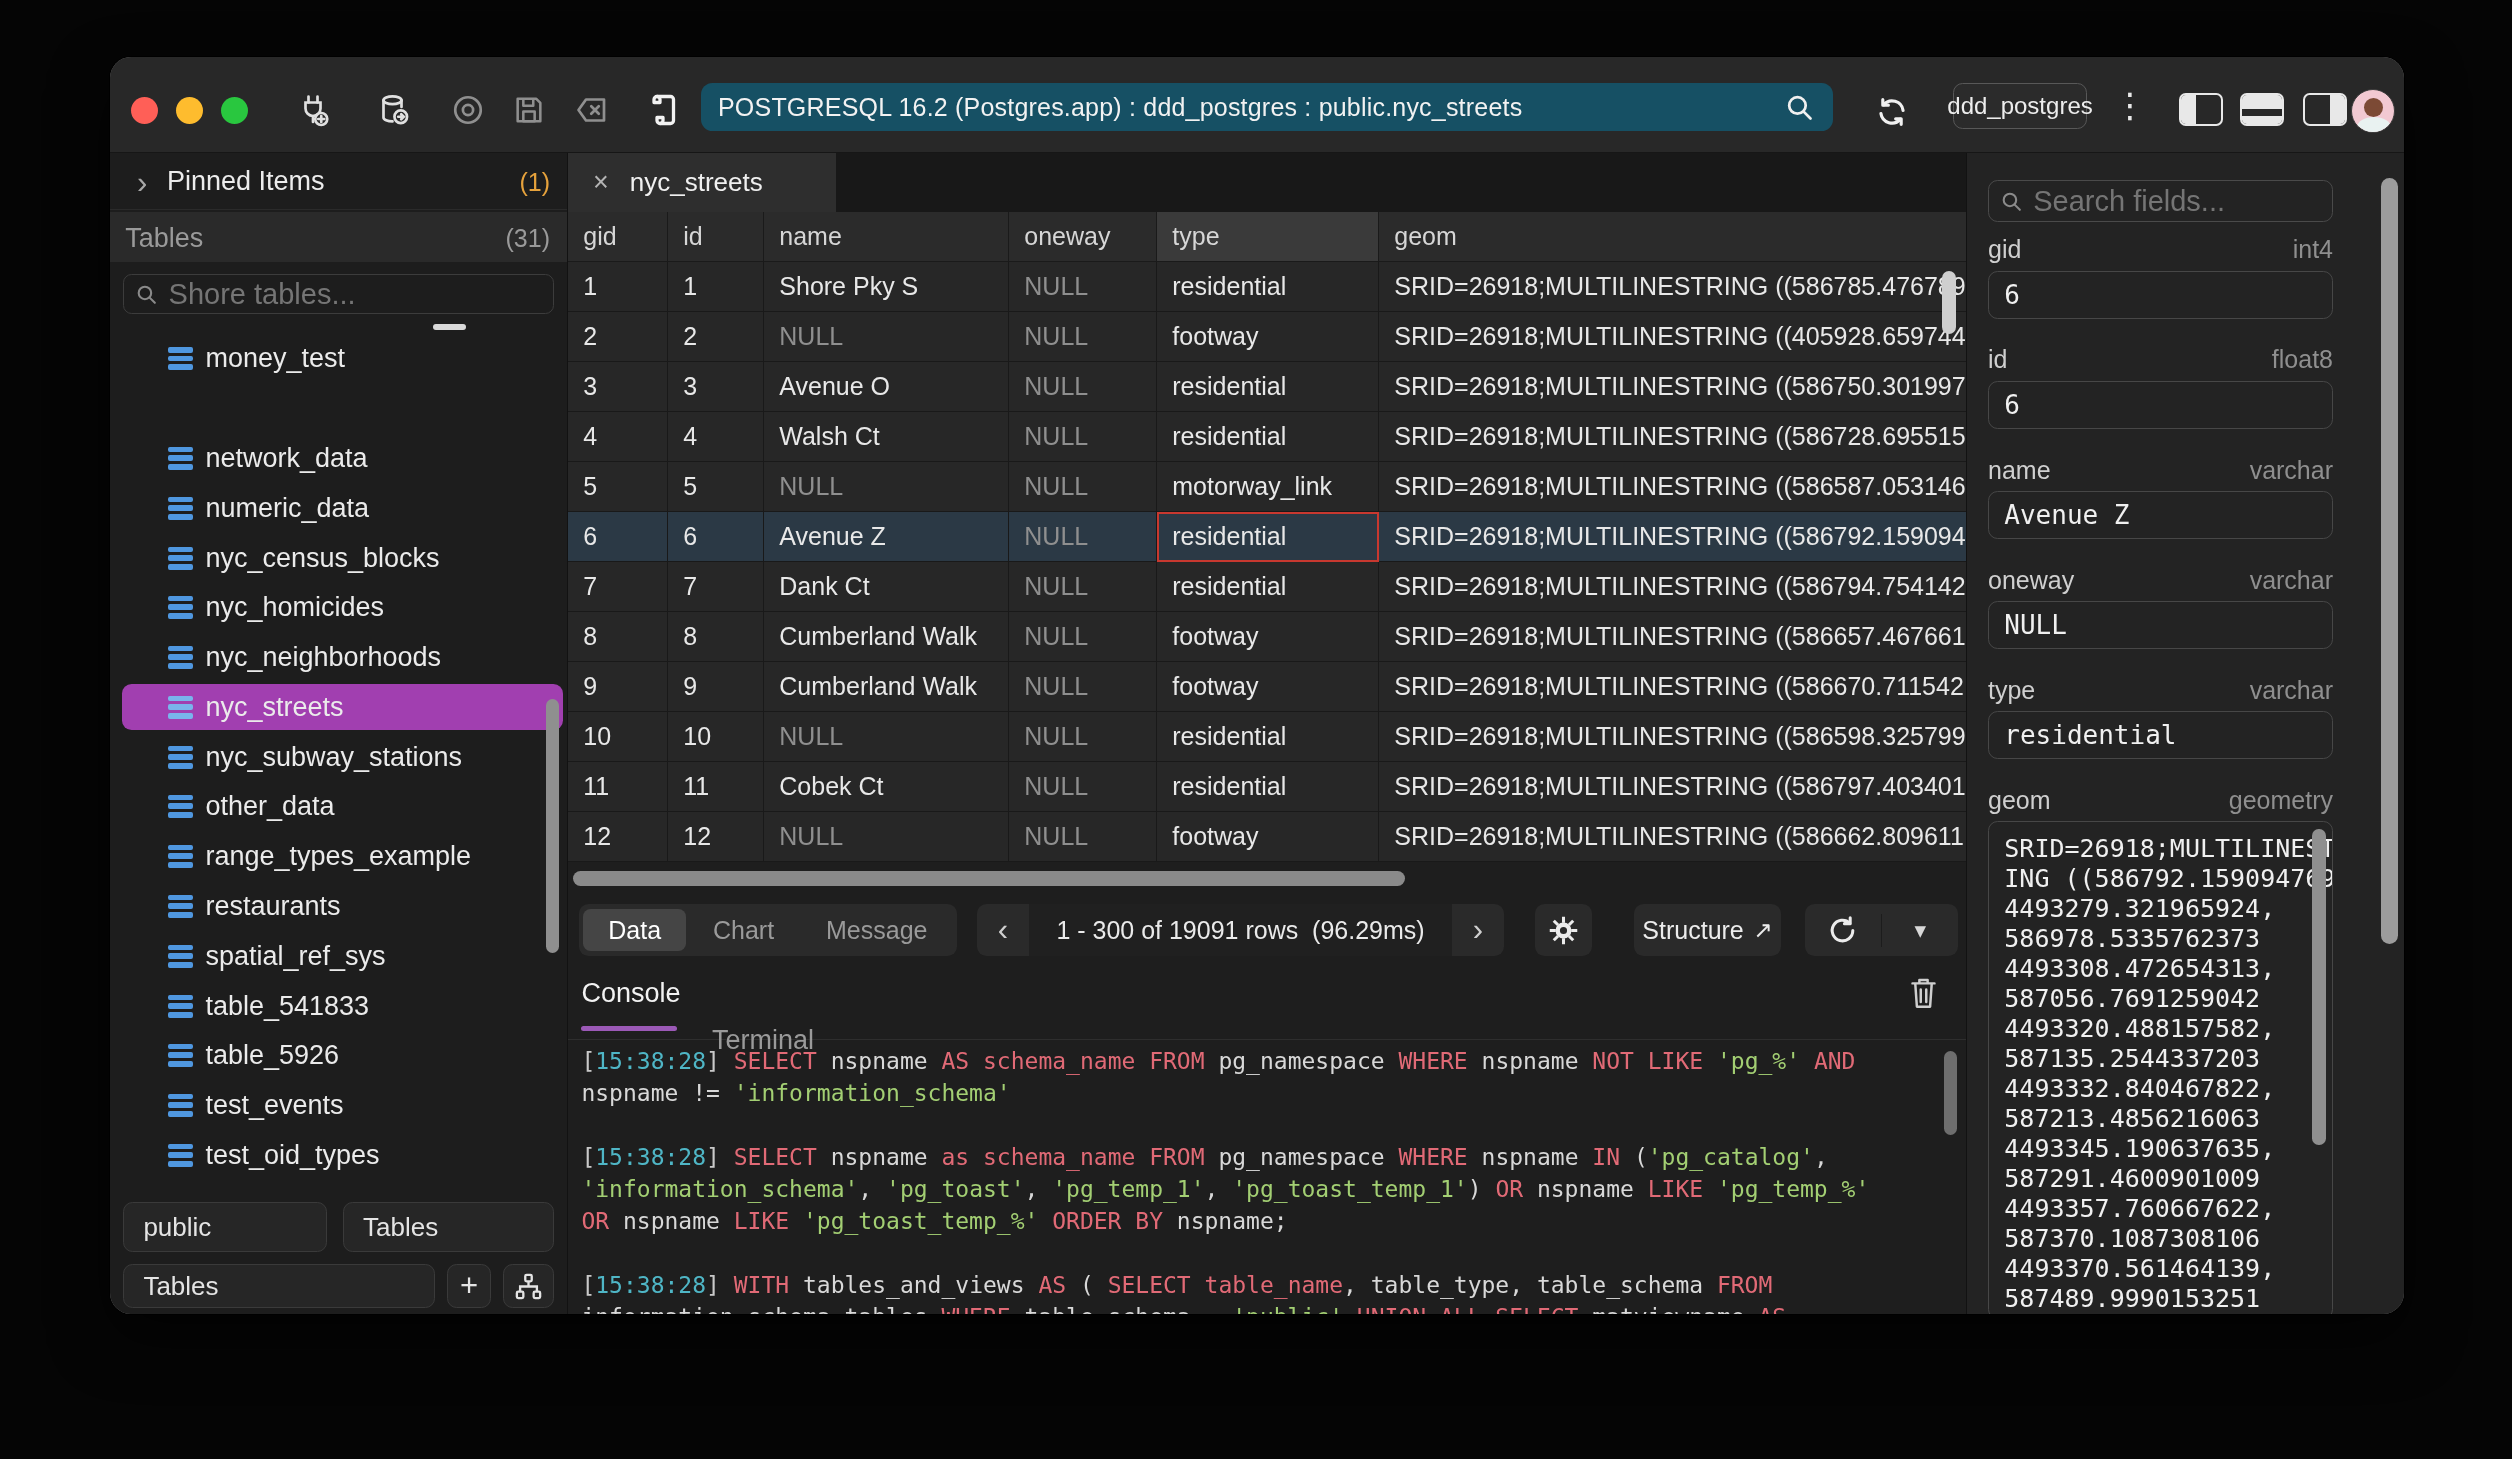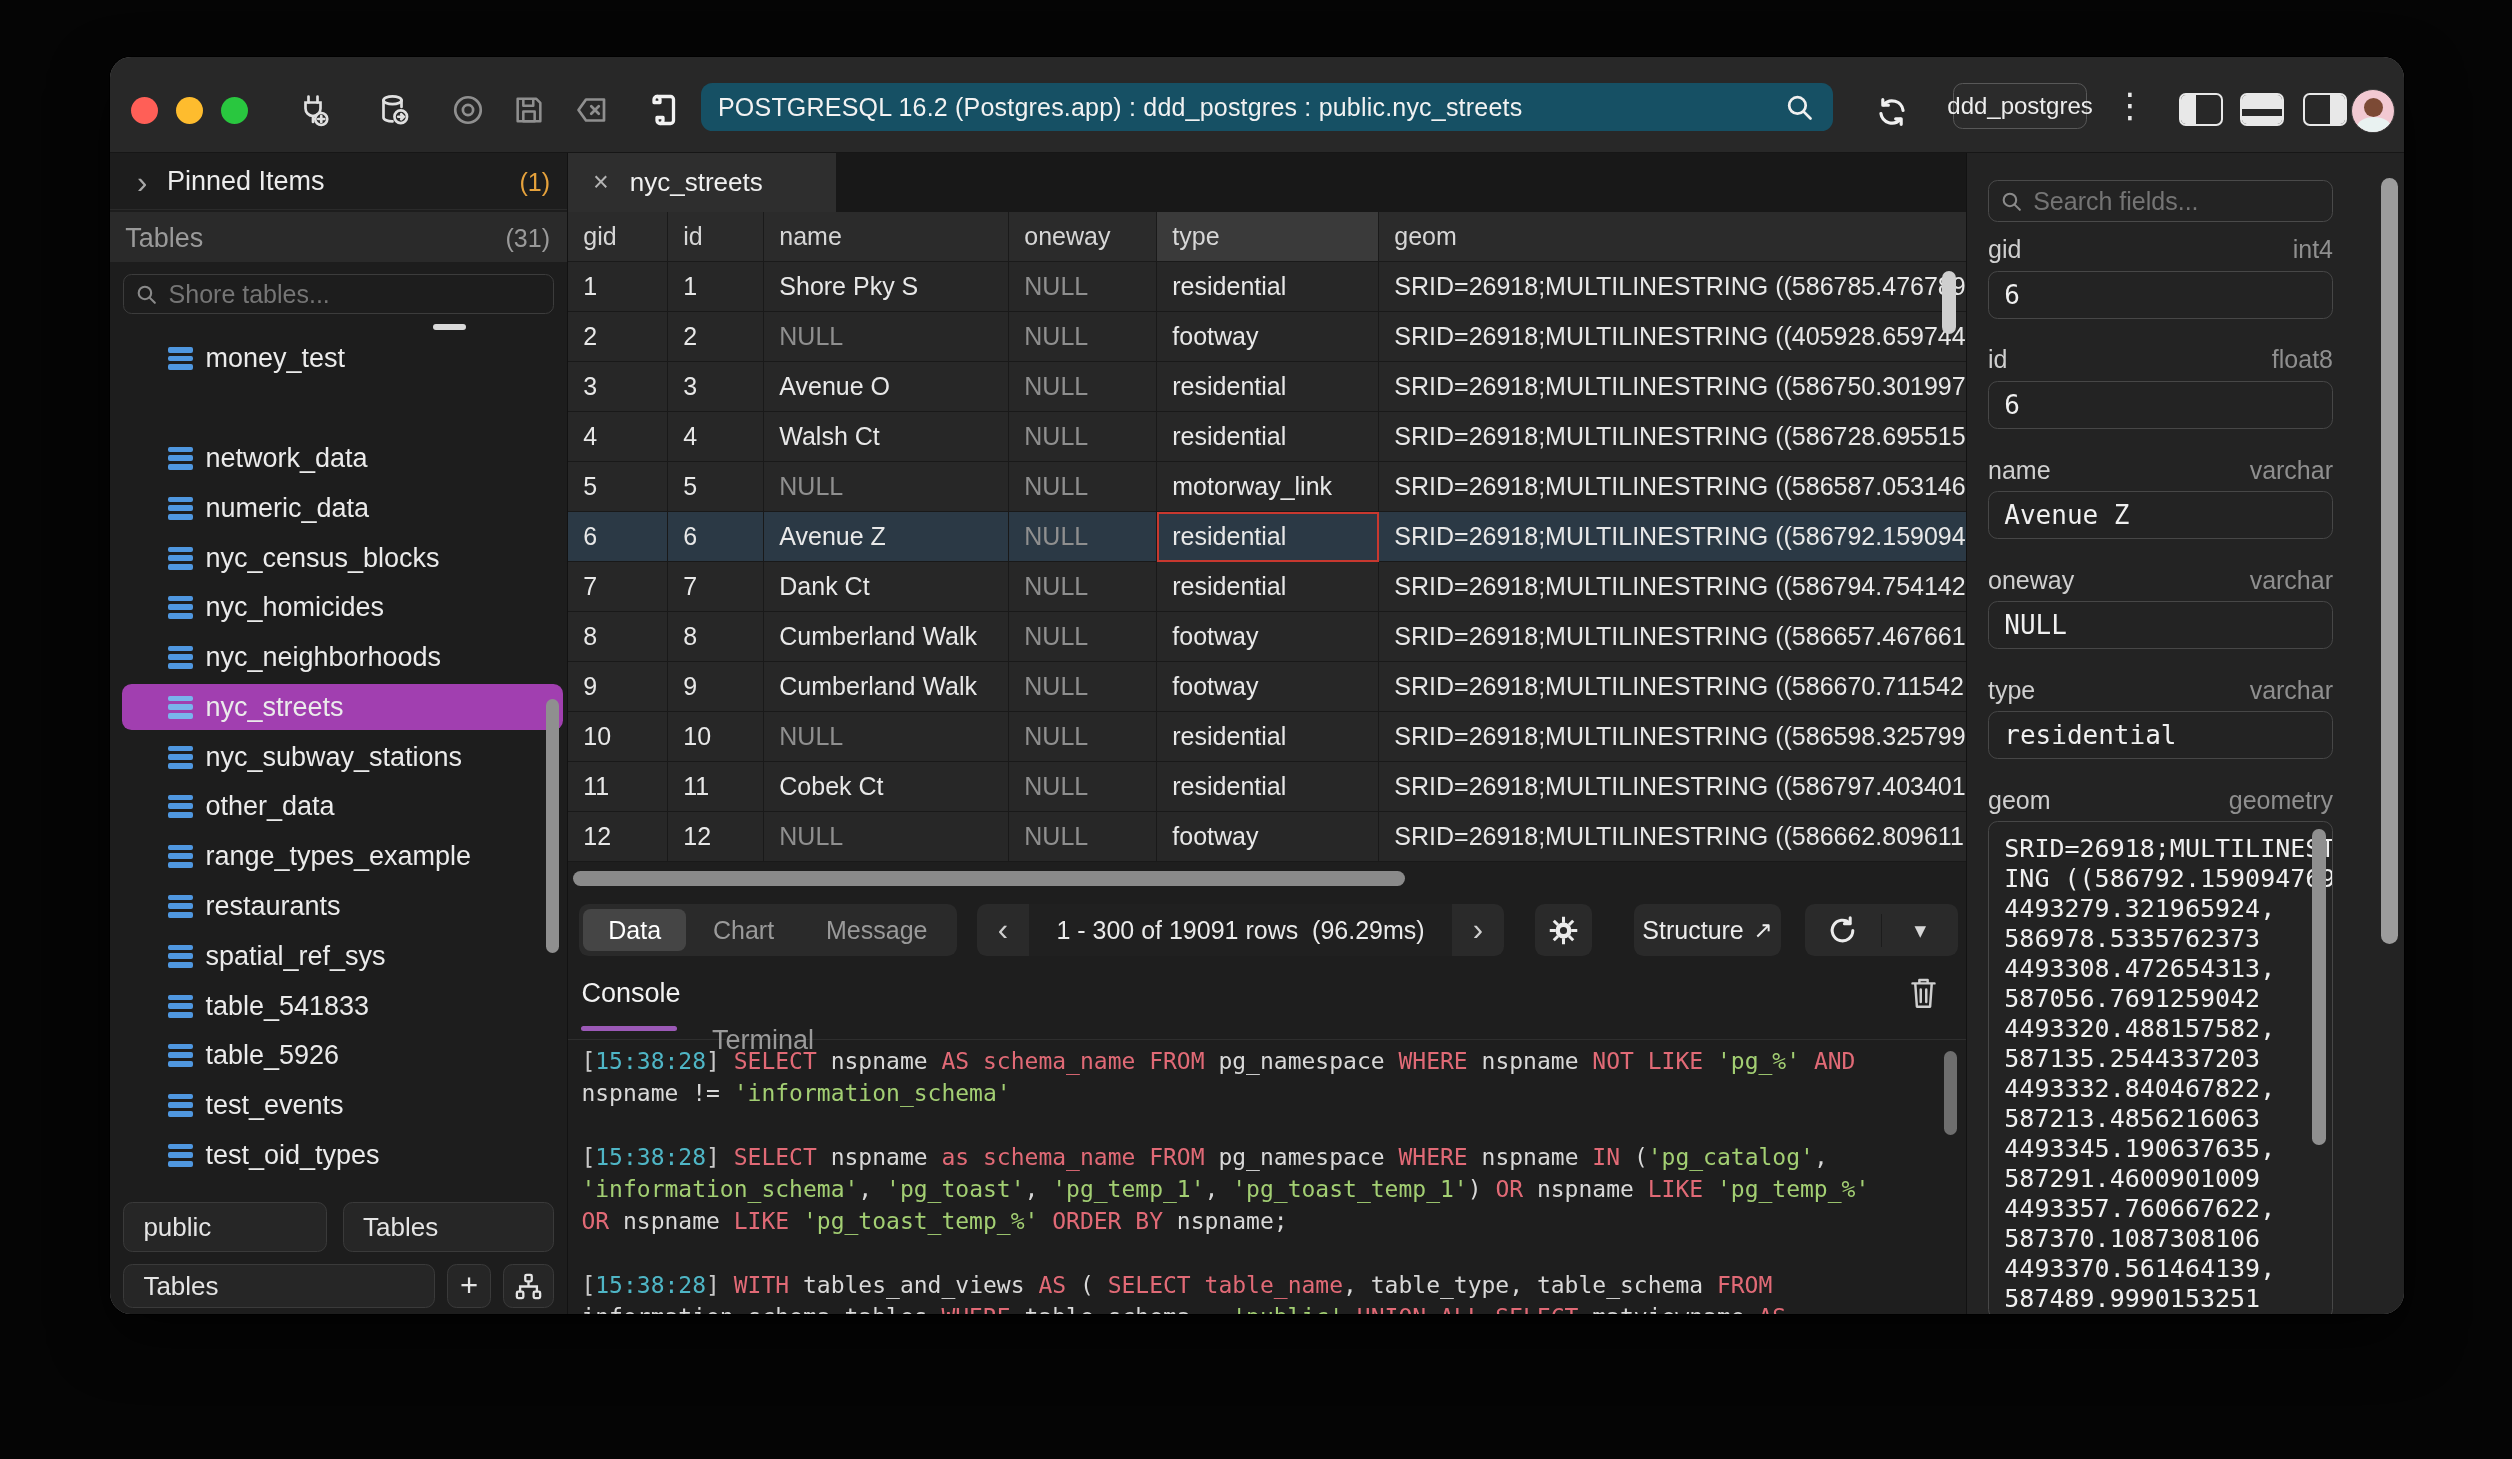--- a/index.html
+++ b/index.html
@@ -28,21 +28,21 @@
   
   .sidebar { position:absolute; left:0; top:96px; width:458px; height:1161px; background:#1d1d1d; border-right:1.9px solid #121212; }
   .pinned-row { position:absolute; left:0; top:0; width:100%; height:57px; border-bottom:1.9px solid #2a2a2a; }
   .pinned-row .chev { position:absolute; left:27px; top:11.5px; font-size:31px; color:#a8a8a8; }
   .pinned-row .lbl { position:absolute; left:57px; top:13.4px; font-size:27px; color:#ececec; }
   .pinned-row .cnt { position:absolute; right:17px; top:15.3px; font-size:25px; color:#e6a23c; }
   .tables-hdr { position:absolute; left:0; top:59px; width:100%; height:50px; background:#2a2a2a; }
   .tables-hdr .lbl { position:absolute; left:15.3px; top:10.5px; font-size:27px; color:#9a9a9a; }
   .tables-hdr .cnt { position:absolute; right:17px; top:11.5px; font-size:25px; color:#9a9a9a; }
   .side-search { position:absolute; left:13.4px; top:121px; width:431px; height:40px; border:1.9px solid #3c3c3c; border-radius:8.6px; display:flex; align-items:center; padding:0 9.6px; gap:9.6px; }
-  .placeholder { color:#757575; font-size:25px; }
+  .placeholder { color:#757575; font-size:29px; }
   .tlist { position:absolute; left:0; top:169px; width:100%; height:873px; overflow:hidden; }
   .frag { position:absolute; left:323px; top:1.9px; width:33px; height:5.7px; background:#d9d9d9; border-radius:2.9px; }
   .titem { position:absolute; left:12px; width:441px; height:46px; border-radius:9.6px; display:flex; align-items:center; padding-left:46px; gap:12.4px; }
   .titem .tname { color:#ebebeb; font-size:27px; white-space:nowrap; }
   .titem.sel { background:#a13fb0; }
   .tbl-icon { width:25px; height:23px; display:flex; flex-direction:column; justify-content:space-between; flex:0 0 25px; }
   .tbl-icon i { display:block; height:5.7px; border-radius:1.9px; background:#4f97e0; }
   .titem.sel .tbl-icon i { background:#79b4ec; }
   .side-scroll { position:absolute; left:436px; top:546px; width:13.4px; height:254px; background:#8f8f8f; border-radius:6.7px; }
   .pill-btn { position:absolute; background:#262626; border:1.9px solid #3a3a3a; border-radius:9.6px; display:flex; align-items:center; color:#e4e4e4; font-size:26px; }

